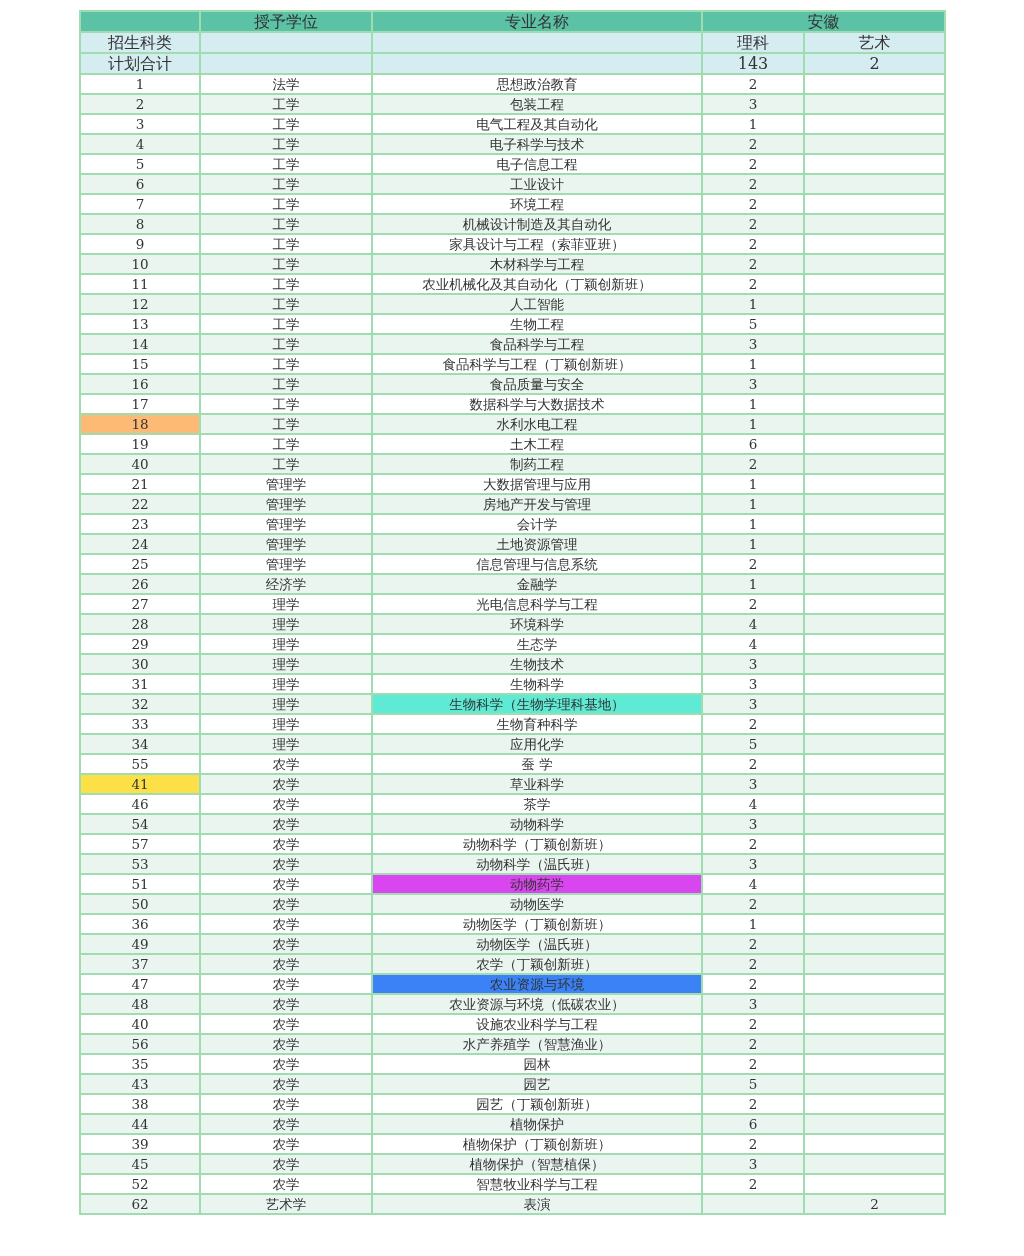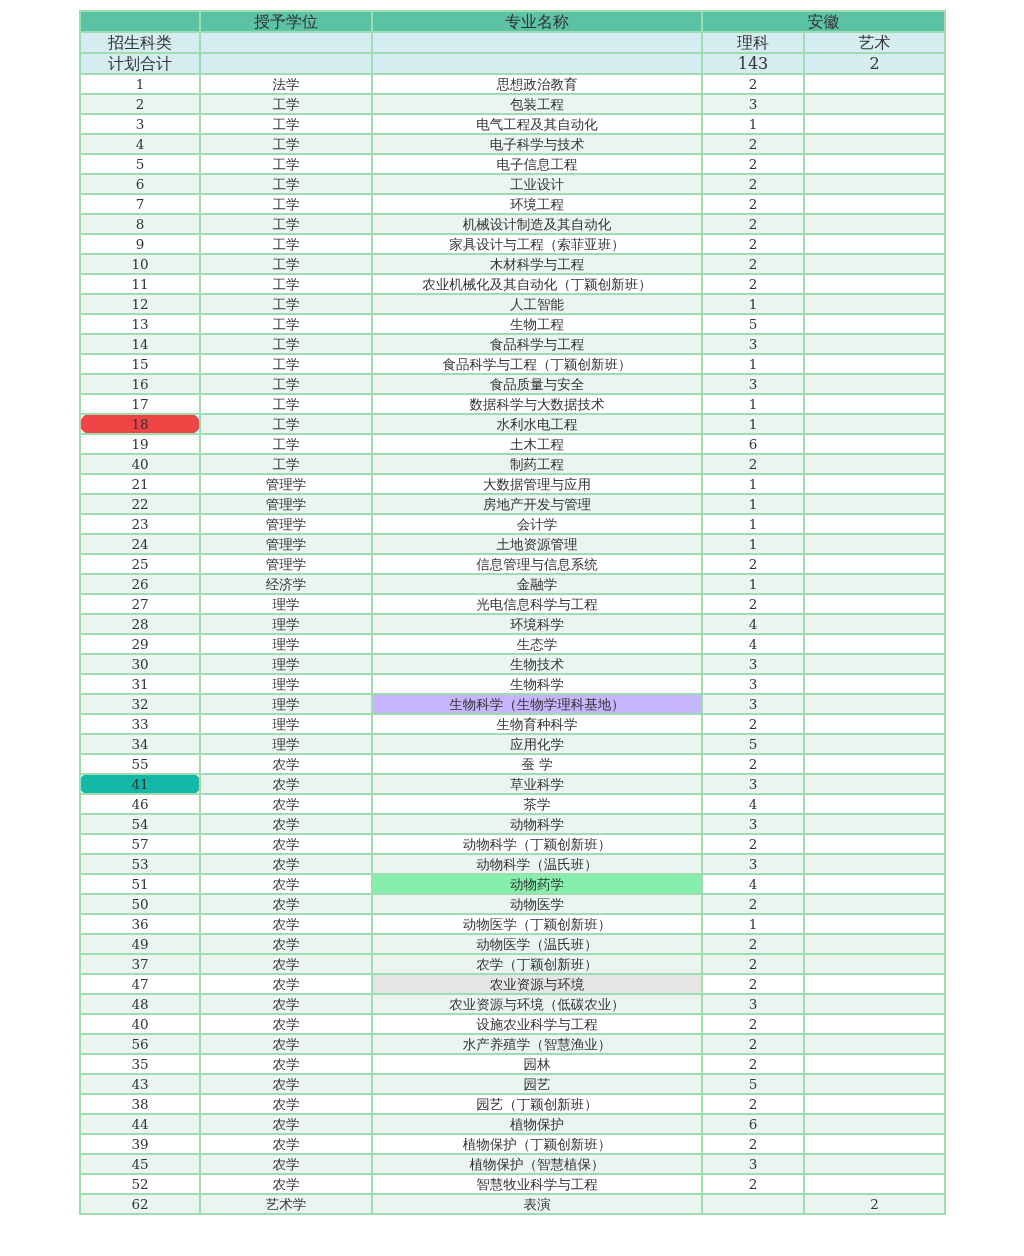--- a/index.html
+++ b/index.html
@@ -165,21 +165,21 @@
         <td style="background: rgb(234, 245, 239);"></td>
       </tr>
       <tr class="body">
         <td style="background: rgb(255, 255, 255);">17</td>
         <td style="background: rgb(255, 255, 255);">工学</td>
         <td style="background: rgb(255, 255, 255);">数据科学与大数据技术</td>
         <td style="background: rgb(255, 255, 255);">1</td>
         <td style="background: rgb(255, 255, 255);"></td>
       </tr>
       <tr class="body">
-        <td style="background: #ef4444; border-radius: 10px;">18</td>
+        <td style="background: #fdba74;">18</td>
         <td style="background: rgb(234, 245, 239);">工学</td>
         <td style="background: rgb(234, 245, 239);">水利水电工程</td>
         <td style="background: rgb(234, 245, 239);">1</td>
         <td style="background: rgb(234, 245, 239);"></td>
       </tr>
       <tr class="body">
         <td style="background: rgb(255, 255, 255);">19</td>
         <td style="background: rgb(255, 255, 255);">工学</td>
         <td style="background: rgb(255, 255, 255);">土木工程</td>
         <td style="background: rgb(255, 255, 255);">6</td>
@@ -265,21 +265,21 @@
       <tr class="body">
         <td style="background: rgb(255, 255, 255);">31</td>
         <td style="background: rgb(255, 255, 255);">理学</td>
         <td style="background: rgb(255, 255, 255);">生物科学</td>
         <td style="background: rgb(255, 255, 255);">3</td>
         <td style="background: rgb(255, 255, 255);"></td>
       </tr>
       <tr class="body">
         <td style="background: rgb(234, 245, 239);">32</td>
         <td style="background: rgb(234, 245, 239);">理学</td>
-        <td style="background: #c4b5fd;">生物科学（生物学理科基地）</td>
+        <td style="background: #5eead4;">生物科学（生物学理科基地）</td>
         <td style="background: rgb(234, 245, 239);">3</td>
         <td style="background: rgb(234, 245, 239);"></td>
       </tr>
       <tr class="body">
         <td style="background: rgb(255, 255, 255);">33</td>
         <td style="background: rgb(255, 255, 255);">理学</td>
         <td style="background: rgb(255, 255, 255);">生物育种科学</td>
         <td style="background: rgb(255, 255, 255);">2</td>
         <td style="background: rgb(255, 255, 255);"></td>
       </tr>
@@ -291,21 +291,21 @@
         <td style="background: rgb(234, 245, 239);"></td>
       </tr>
       <tr class="body">
         <td style="background: rgb(255, 255, 255);">55</td>
         <td style="background: rgb(255, 255, 255);">农学</td>
         <td style="background: rgb(255, 255, 255);">蚕  学</td>
         <td style="background: rgb(255, 255, 255);">2</td>
         <td style="background: rgb(255, 255, 255);"></td>
       </tr>
       <tr class="body">
-        <td style="background: #14b8a6; border-radius: 8px;">41</td>
+        <td style="background: #fde047;">41</td>
         <td style="background: rgb(234, 245, 239);">农学</td>
         <td style="background: rgb(234, 245, 239);">草业科学</td>
         <td style="background: rgb(234, 245, 239);">3</td>
         <td style="background: rgb(234, 245, 239);"></td>
       </tr>
       <tr class="body">
         <td style="background: rgb(255, 255, 255);">46</td>
         <td style="background: rgb(255, 255, 255);">农学</td>
         <td style="background: rgb(255, 255, 255);">茶学</td>
         <td style="background: rgb(255, 255, 255);">4</td>
@@ -328,21 +328,21 @@
       <tr class="body">
         <td style="background: rgb(234, 245, 239);">53</td>
         <td style="background: rgb(234, 245, 239);">农学</td>
         <td style="background: rgb(234, 245, 239);">动物科学（温氏班）</td>
         <td style="background: rgb(234, 245, 239);">3</td>
         <td style="background: rgb(234, 245, 239);"></td>
       </tr>
       <tr class="body">
         <td style="background: rgb(255, 255, 255);">51</td>
         <td style="background: rgb(255, 255, 255);">农学</td>
-        <td style="background: #86efac;">动物药学</td>
+        <td style="background: #d946ef;">动物药学</td>
         <td style="background: rgb(255, 255, 255);">4</td>
         <td style="background: rgb(255, 255, 255);"></td>
       </tr>
       <tr class="body">
         <td style="background: rgb(234, 245, 239);">50</td>
         <td style="background: rgb(234, 245, 239);">农学</td>
         <td style="background: rgb(234, 245, 239);">动物医学</td>
         <td style="background: rgb(234, 245, 239);">2</td>
         <td style="background: rgb(234, 245, 239);"></td>
       </tr>
@@ -363,21 +363,21 @@
       <tr class="body">
         <td style="background: rgb(234, 245, 239); border-radius: 7px;">37</td>
         <td style="background: rgb(234, 245, 239);">农学</td>
         <td style="background: rgb(234, 245, 239);">农学（丁颖创新班）</td>
         <td style="background: rgb(234, 245, 239);">2</td>
         <td style="background: rgb(234, 245, 239);"></td>
       </tr>
       <tr class="body">
         <td style="background: rgb(255, 255, 255);">47</td>
         <td style="background: rgb(255, 255, 255);">农学</td>
-        <td style="background: #e5e5e5;">农业资源与环境</td>
+        <td style="background: #3b82f6;">农业资源与环境</td>
         <td style="background: rgb(255, 255, 255);">2</td>
         <td style="background: rgb(255, 255, 255);"></td>
       </tr>
       <tr class="body">
         <td style="background: rgb(234, 245, 239);">48</td>
         <td style="background: rgb(234, 245, 239);">农学</td>
         <td style="background: rgb(234, 245, 239);">农业资源与环境（低碳农业）</td>
         <td style="background: rgb(234, 245, 239);">3</td>
         <td style="background: rgb(234, 245, 239);"></td>
       </tr>

